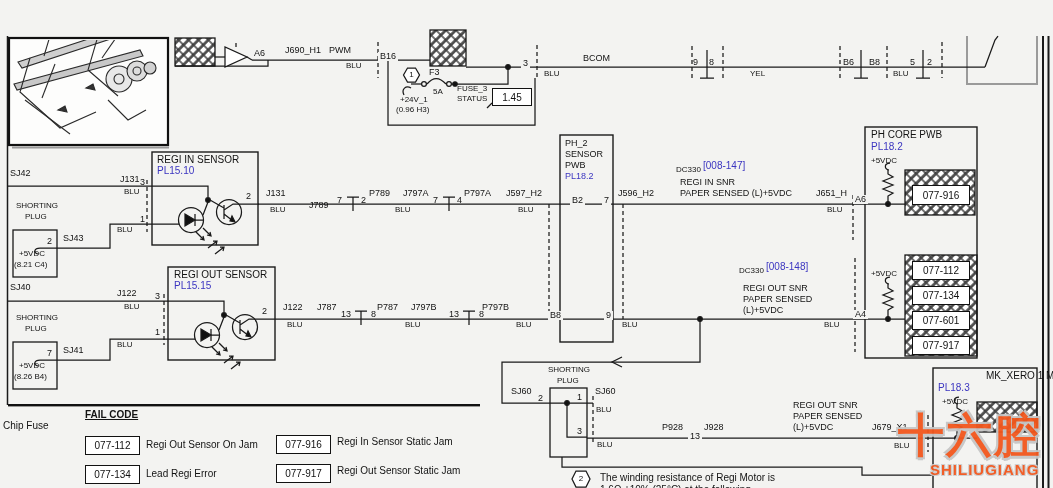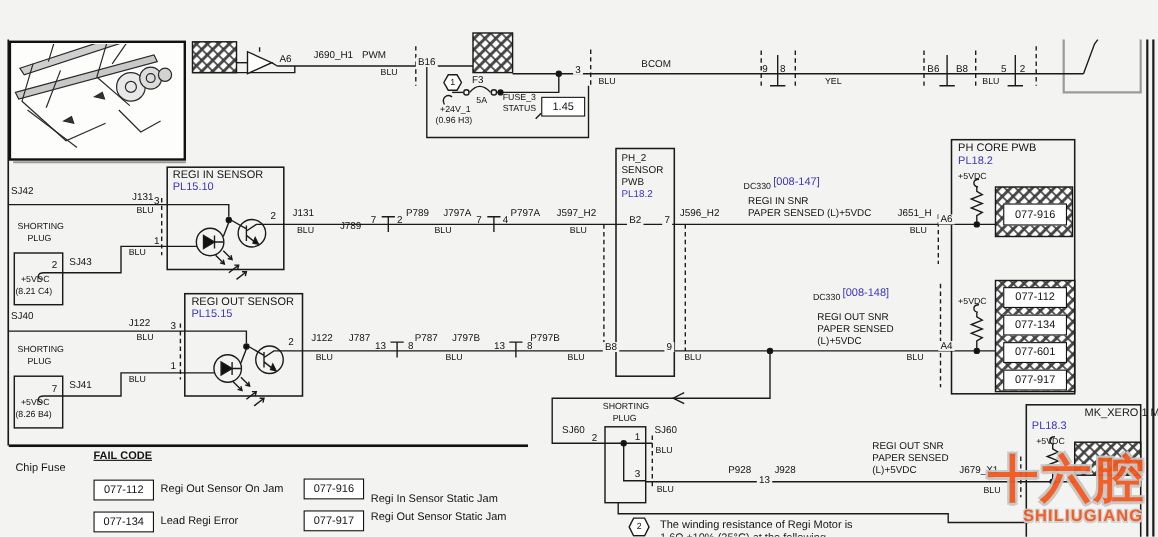--- a/index.html
+++ b/index.html
@@ -308,26 +308,26 @@
   <div class="lb" style="left:793px;top:401px;">REGI OUT SNR</div>
   <div class="lb" style="left:793px;top:412px;">PAPER SENSED</div>
   <div class="lb" style="left:793px;top:423px;">(L)+5VDC</div>
   <div class="lb" style="left:872px;top:423px;">J679_X1</div>
   <div class="lb s8" style="left:894px;top:442px;">BLU</div>
 
   <div class="lb s10" style="left:938px;top:371px;padding-left:48px;">MK_XERO 1 MD PWB</div>
   <div class="lb s10 blue" style="left:938px;top:383px;">PL18.3</div>
   <div class="lb s8" style="left:942px;top:398px;">+5VDC</div>
 
-  <div class="lb s10" style="left:14px;top:421px;">Chip Fuse</div>
+  <div class="lb s10" style="left:3px;top:421px;">Chip Fuse</div>
   <div class="lb s11 bold und" style="left:85px;top:410px;">FAIL CODE</div>
   <div class="codebox" style="left:85px;top:436px;width:53px;height:17px;">077-112</div>
   <div class="lb s10" style="left:146px;top:440px;">Regi Out Sensor On Jam</div>
   <div class="codebox" style="left:276px;top:435px;width:53px;height:17px;">077-916</div>
-  <div class="lb s10" style="left:337px;top:437px;margin-top:12px;">Regi In Sensor Static Jam</div>
+  <div class="lb s10" style="left:337px;top:437px;">Regi In Sensor Static Jam</div>
   <div class="codebox" style="left:85px;top:465px;width:53px;height:17px;">077-134</div>
   <div class="lb s10" style="left:146px;top:469px;">Lead Regi Error</div>
   <div class="codebox" style="left:276px;top:464px;width:53px;height:17px;">077-917</div>
   <div class="lb s10" style="left:337px;top:466px;">Regi Out Sensor Static Jam</div>
 
   <div class="lb s8 ctr" style="left:576px;top:475px;width:10px;">2</div>
   <div class="lb s10" style="left:600px;top:473px;">The winding resistance of Regi Motor is</div>
   <div class="lb s10" style="left:600px;top:485px;">1.6Ω ±10% (25°C) at the following</div>
 
   <div id="watermark">

